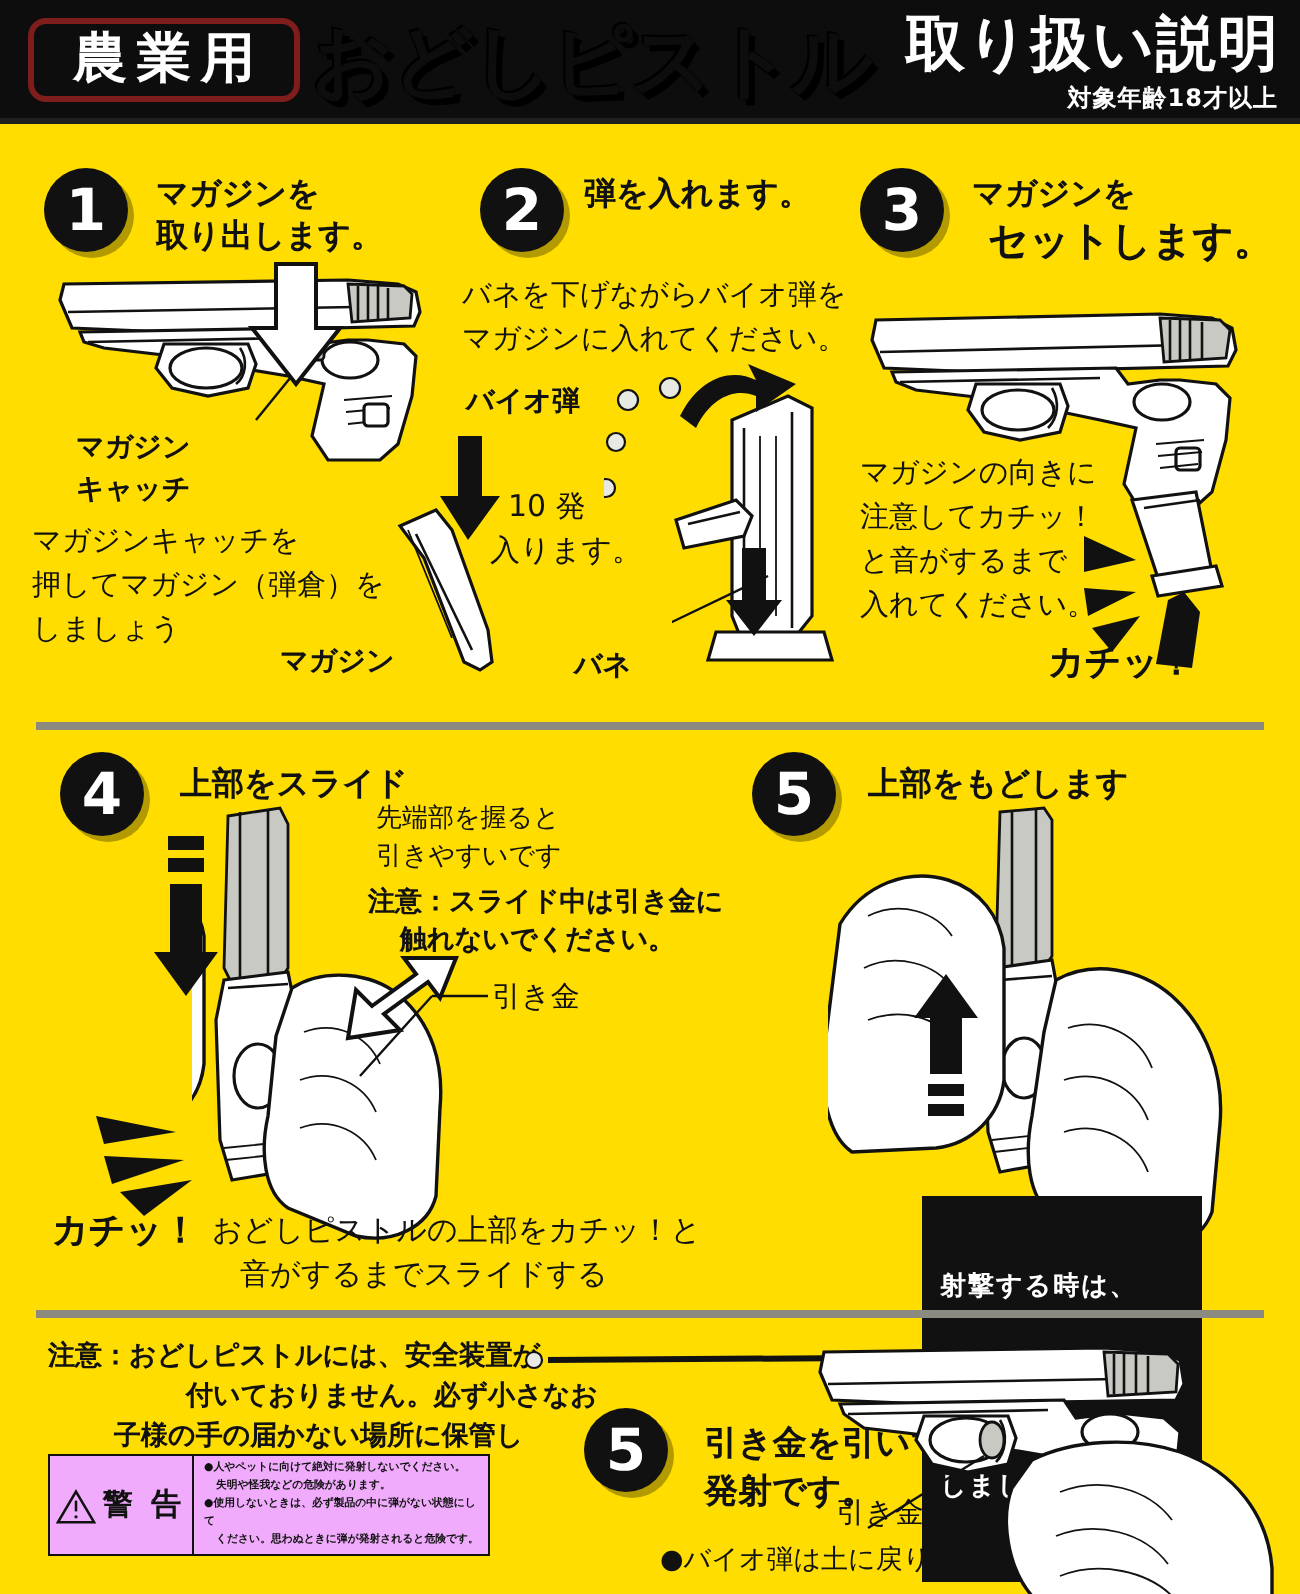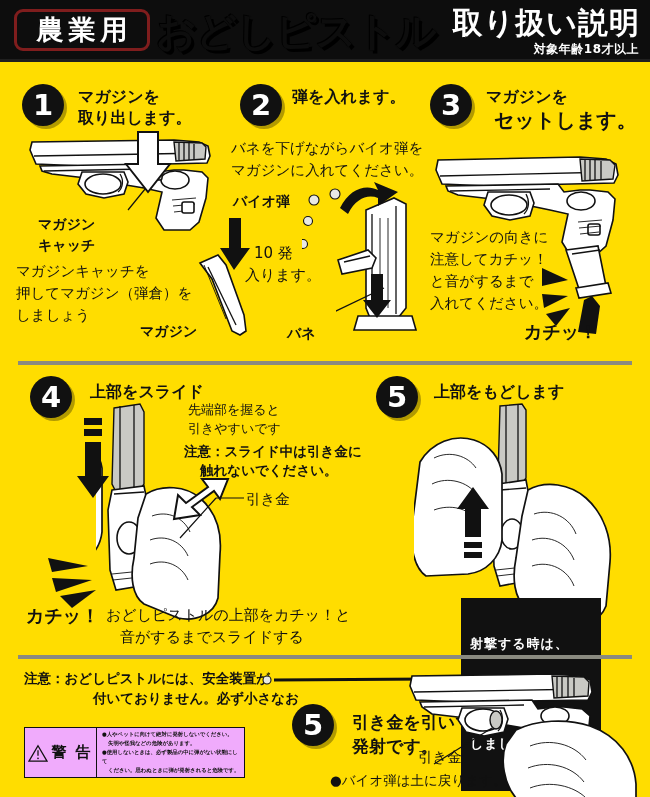--- a/index.html
+++ b/index.html
@@ -365,20 +365,21 @@
   <div class="blackbox" style="left:461px;top:598px;width:140px;font-size:13px;letter-spacing:1px;">
     <div>射撃する時は、</div>
     <div>ゴーグルを使用</div>
     <div>しましょう。</div>
   </div>
 
   <div class="divider" style="top:655px;"></div>
 
   <div class="tx b" style="left:24px;top:670px;font-size:13.5px;">注意：おどしピストルには、安全装置が</div>
   <div class="tx b" style="left:57px;top:690px;font-size:13.5px;margin-left:36px;">付いておりません。必ず小さなお</div>
+  <div class="tx b" style="left:57px;top:710px;font-size:13.5px;">子様の手の届かない場所に保管し</div>
   <div class="tx b" style="left: 57px; top: 730px; font-size: 13.5px; display: block;">てください。</div>
 
   <div id="warnbox">
     <div class="wb-left">
       <svg class="wb-tri" viewBox="0 0 22 20">
         <path d="M11 2 L21 19 L1 19 Z" fill="none" stroke="#111" stroke-width="1.4"></path>
         <path d="M11 7 L11 13" stroke="#111" stroke-width="1.4"></path>
         <circle cx="11" cy="16" r="0.9" fill="#111"></circle>
       </svg>
       <span class="wb-kanji">警 告</span>

